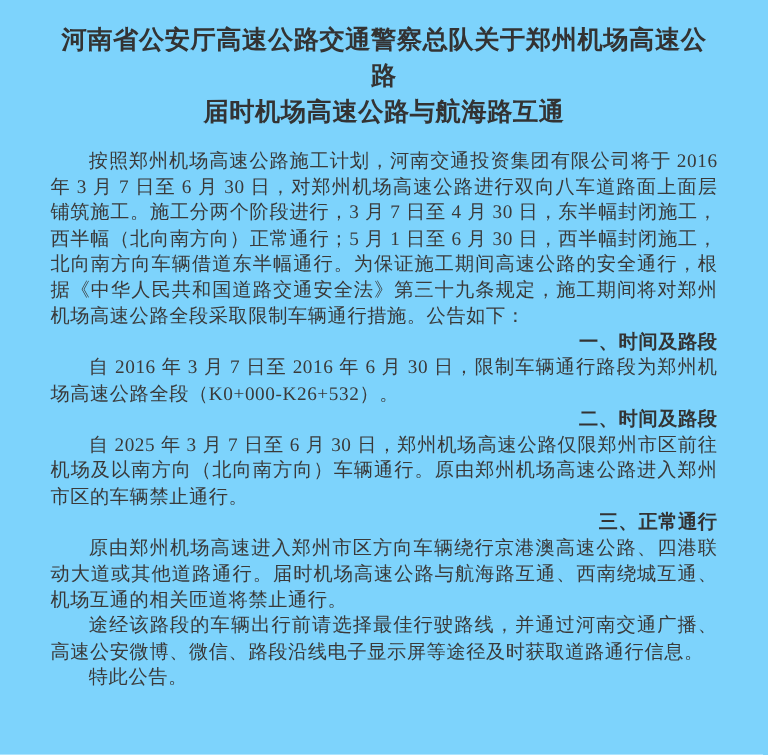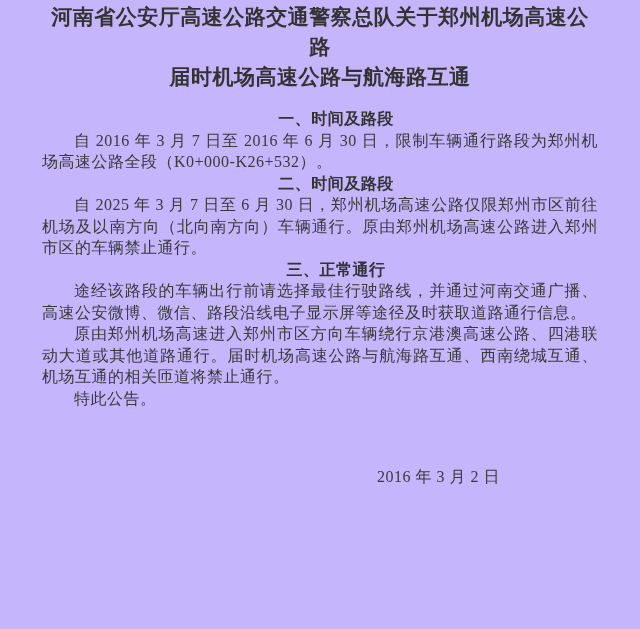--- a/index.html
+++ b/index.html
@@ -4,26 +4,26 @@
 <style>
   html, body {
     margin: 0;
     padding: 0;
     background: #ffffff;
   }
   .page {
     position: relative;
     width: 640px;
     height: 629px;
-    background: #c4b5fd;
+    background: #7dd3fc;
     overflow: hidden;
     font-family: "Liberation Serif", "DejaVu Serif", serif;
     color: #3a3a3a;
     box-sizing: border-box;
-    padding-top: 2px;
+    padding-top: 18px;
   }
   .doc-title {
     width: 556px;
     margin: 0 auto;
     text-align: center;
     font-size: 21px;
     font-weight: bold;
     line-height: 30px;
     letter-spacing: 0.5px;
     color: #333333;
@@ -37,21 +37,21 @@
     text-align: justify;
     text-justify: inter-character;
   }
   .doc-body p {
     margin: 0;
     padding: 0;
     text-indent: 2em;
   }
   .doc-body p.sec-heading {
     font-weight: bold;
-    text-align: center;
+    text-align: right;
     color: #333333;
   }
   .doc-date {
     margin: 57px 42px 0 42px;
     width: 556px;
     font-size: 16px;
     line-height: 21.5px;
     letter-spacing: 0.5px;
     text-align: right;
     padding-right: 98px;
@@ -62,25 +62,26 @@
 <body>
 
 <div class="page">
 
   <div class="doc-title">
     <div>河南省公安厅高速公路交通警察总队关于郑州机场高速公路</div>
     <div>届时机场高速公路与航海路互通</div>
   </div>
 
   <div class="doc-body">
+    <p>按照郑州机场高速公路施工计划，河南交通投资集团有限公司将于 2016 年 3 月 7 日至 6 月 30 日，对郑州机场高速公路进行双向八车道路面上面层铺筑施工。施工分两个阶段进行，3 月 7 日至 4 月 30 日，东半幅封闭施工，西半幅（北向南方向）正常通行；5 月 1 日至 6 月 30 日，西半幅封闭施工，北向南方向车辆借道东半幅通行。为保证施工期间高速公路的安全通行，根据《中华人民共和国道路交通安全法》第三十九条规定，施工期间将对郑州机场高速公路全段采取限制车辆通行措施。公告如下：</p>
     <p class="sec-heading">一、时间及路段</p>
     <p>自 2016 年 3 月 7 日至 2016 年 6 月 30 日，限制车辆通行路段为郑州机场高速公路全段（K0+000-K26+532）。</p>
     <p class="sec-heading">二、时间及路段</p>
     <p>自 2025 年 3 月 7 日至 6 月 30 日，郑州机场高速公路仅限郑州市区前往机场及以南方向（北向南方向）车辆通行。原由郑州机场高速公路进入郑州市区的车辆禁止通行。</p>
     <p class="sec-heading">三、正常通行</p>
+    <p>原由郑州机场高速进入郑州市区方向车辆绕行京港澳高速公路、四港联动大道或其他道路通行。届时机场高速公路与航海路互通、西南绕城互通、机场互通的相关匝道将禁止通行。</p>
     <p>途经该路段的车辆出行前请选择最佳行驶路线，并通过河南交通广播、高速公安微博、微信、路段沿线电子显示屏等途径及时获取道路通行信息。</p>
-    <p>原由郑州机场高速进入郑州市区方向车辆绕行京港澳高速公路、四港联动大道或其他道路通行。届时机场高速公路与航海路互通、西南绕城互通、机场互通的相关匝道将禁止通行。</p>
     <p>特此公告。</p>
   </div>
 
   <div class="doc-date">2016 年 3 月 2 日</div>
 
 </div>
 
 </body></html>

